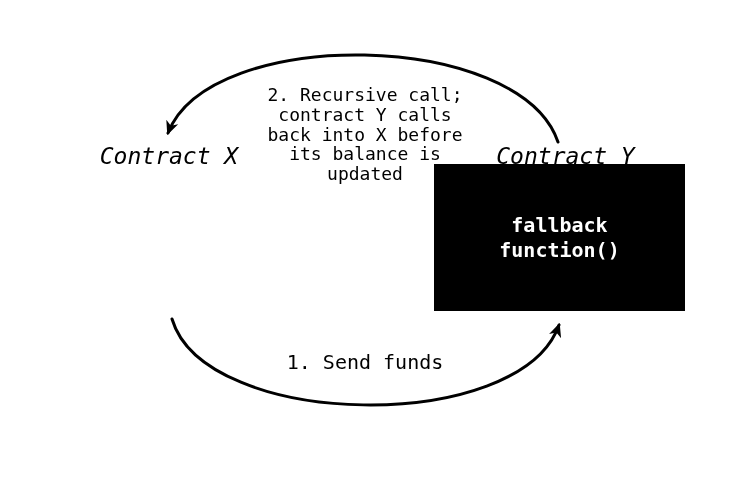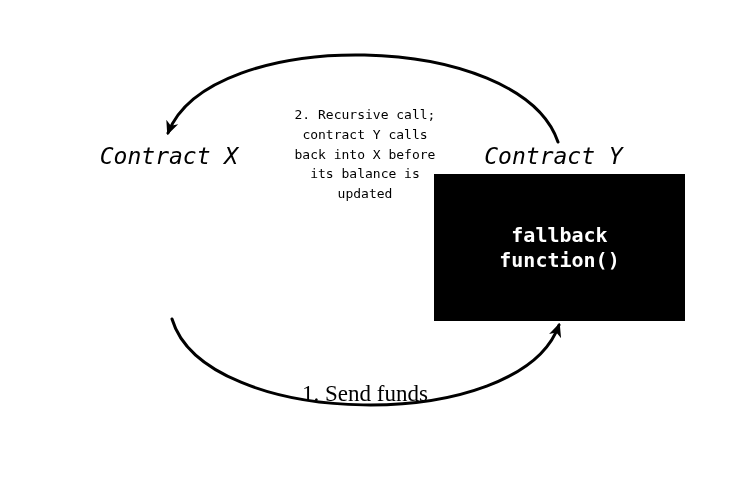--- a/index.html
+++ b/index.html
@@ -33,60 +33,58 @@
     fill: var(--line, #000000);
   }
   .box {
     position: absolute;
     background: var(--box-fill, #000000);
     display: flex;
     align-items: center;
     justify-content: center;
   }
   .box-x { left: 45px;  top: 174px; width: 248px; height: 147px; }
-  .box-y { left: 434px; top: 174px; width: 251px; height: 147px; }
+  .box-y { left: 434px; top: 164px; width: 251px; height: 147px; }
   .code {
     color: var(--box-text, #ffffff);
     font-weight: bold;
     font-size: 20px;
     line-height: 25px;
     text-align: center;
     white-space: pre-line;
   }
   .contract-label {
     position: absolute;
     top: 143px;
     font-size: 23px;
     line-height: 26px;
     text-align: center;
     white-space: nowrap;
     font-style: italic;
   }
   .label-x { left: 45px;  width: 248px; }
-  .label-y { left: 428px; width: 251px; }
+  .label-y { left: 440px; width: 251px; }
   .note {
     position: absolute;
     text-align: center;
     white-space: pre-line;
   }
   .note-top {
     left: 255px;
     top: 85px;
     width: 220px;
-    font-size: 13px;
+    font-size: 18px;
     line-height: 19.8px;
-    margin-top: 20px;
   }
   .note-bottom {
     left: 255px;
-    top: 384px;
+    top: 352px;
     width: 220px;
-    font-size: 23px;
+    font-size: 20px;
     line-height: 20px;
-    font-family: Liberation Serif, serif;
   }
 </style>
 </head>
 <body>
 
 <div class="stage">
 
   <svg class="arrows" viewBox="0 0 752 481" width="752" height="481" aria-hidden="true">
     <defs>
       <marker id="arrowhead" viewBox="0 0 10 10" refX="8.5" refY="5" markerWidth="4.6" markerHeight="4.6" orient="auto">

